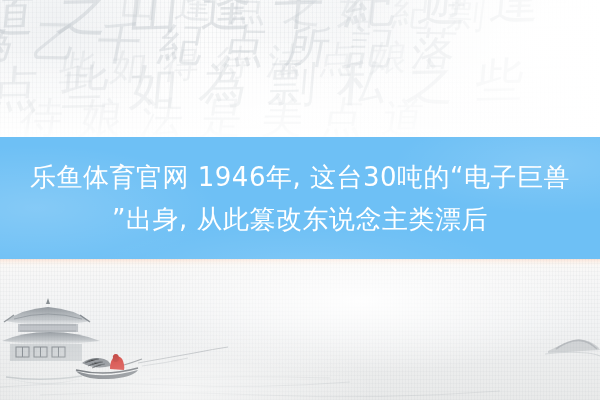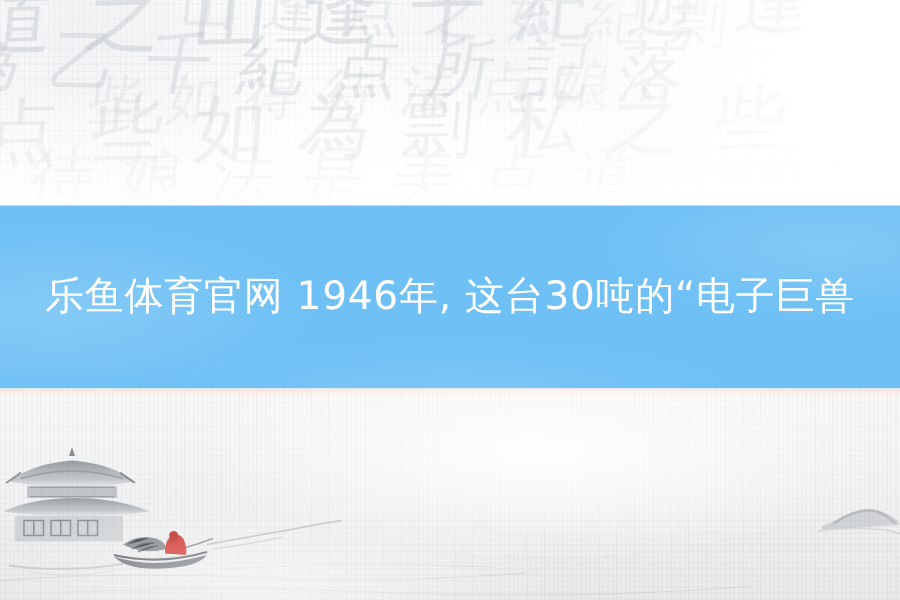--- a/index.html
+++ b/index.html
@@ -181,20 +181,21 @@
       <div class="calli-row calli-d">如 待 娘 法 是 美 点 道</div>
       <div class="calli-row calli-e">山 逢 点 之 如 紀 剽</div>
       <div class="calli-row calli-f">些 如 得 待 法 点 娘</div>
     </div>
     <div class="calli-fade"></div>
   </div>
 
   <div class="title-banner">
     <div class="banner-sheen"></div>
     <div class="title-line">乐鱼体育官网 1946年, 这台30吨的“电子巨兽</div>
+    <div class="title-line">”出身, 从此篡改东说念主类漂后</div>
   </div>
 
   <div class="lake-region">
     <div class="warm-strip"></div>
     <div class="water-grain"></div>
 
     <svg class="scene-svg" viewBox="0 0 600 141">
       <defs>
         <linearGradient id="inkFade" x1="0" y1="0" x2="0" y2="1">
           <stop offset="0%" stop-color="#7d848b" stop-opacity="0.85"></stop>

